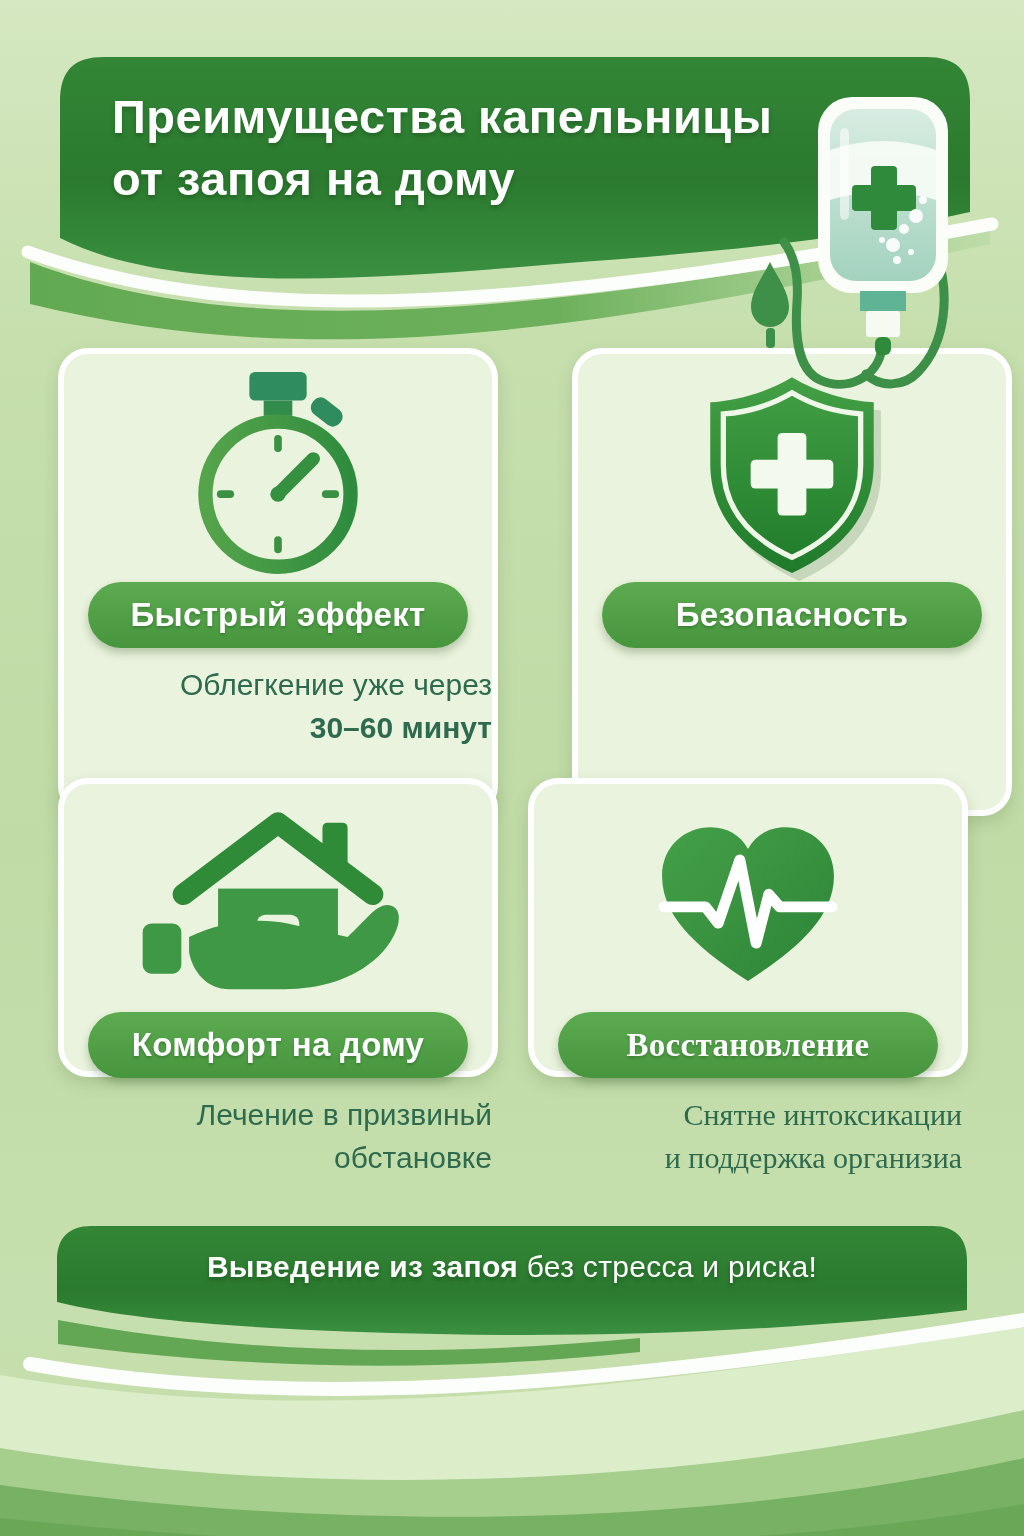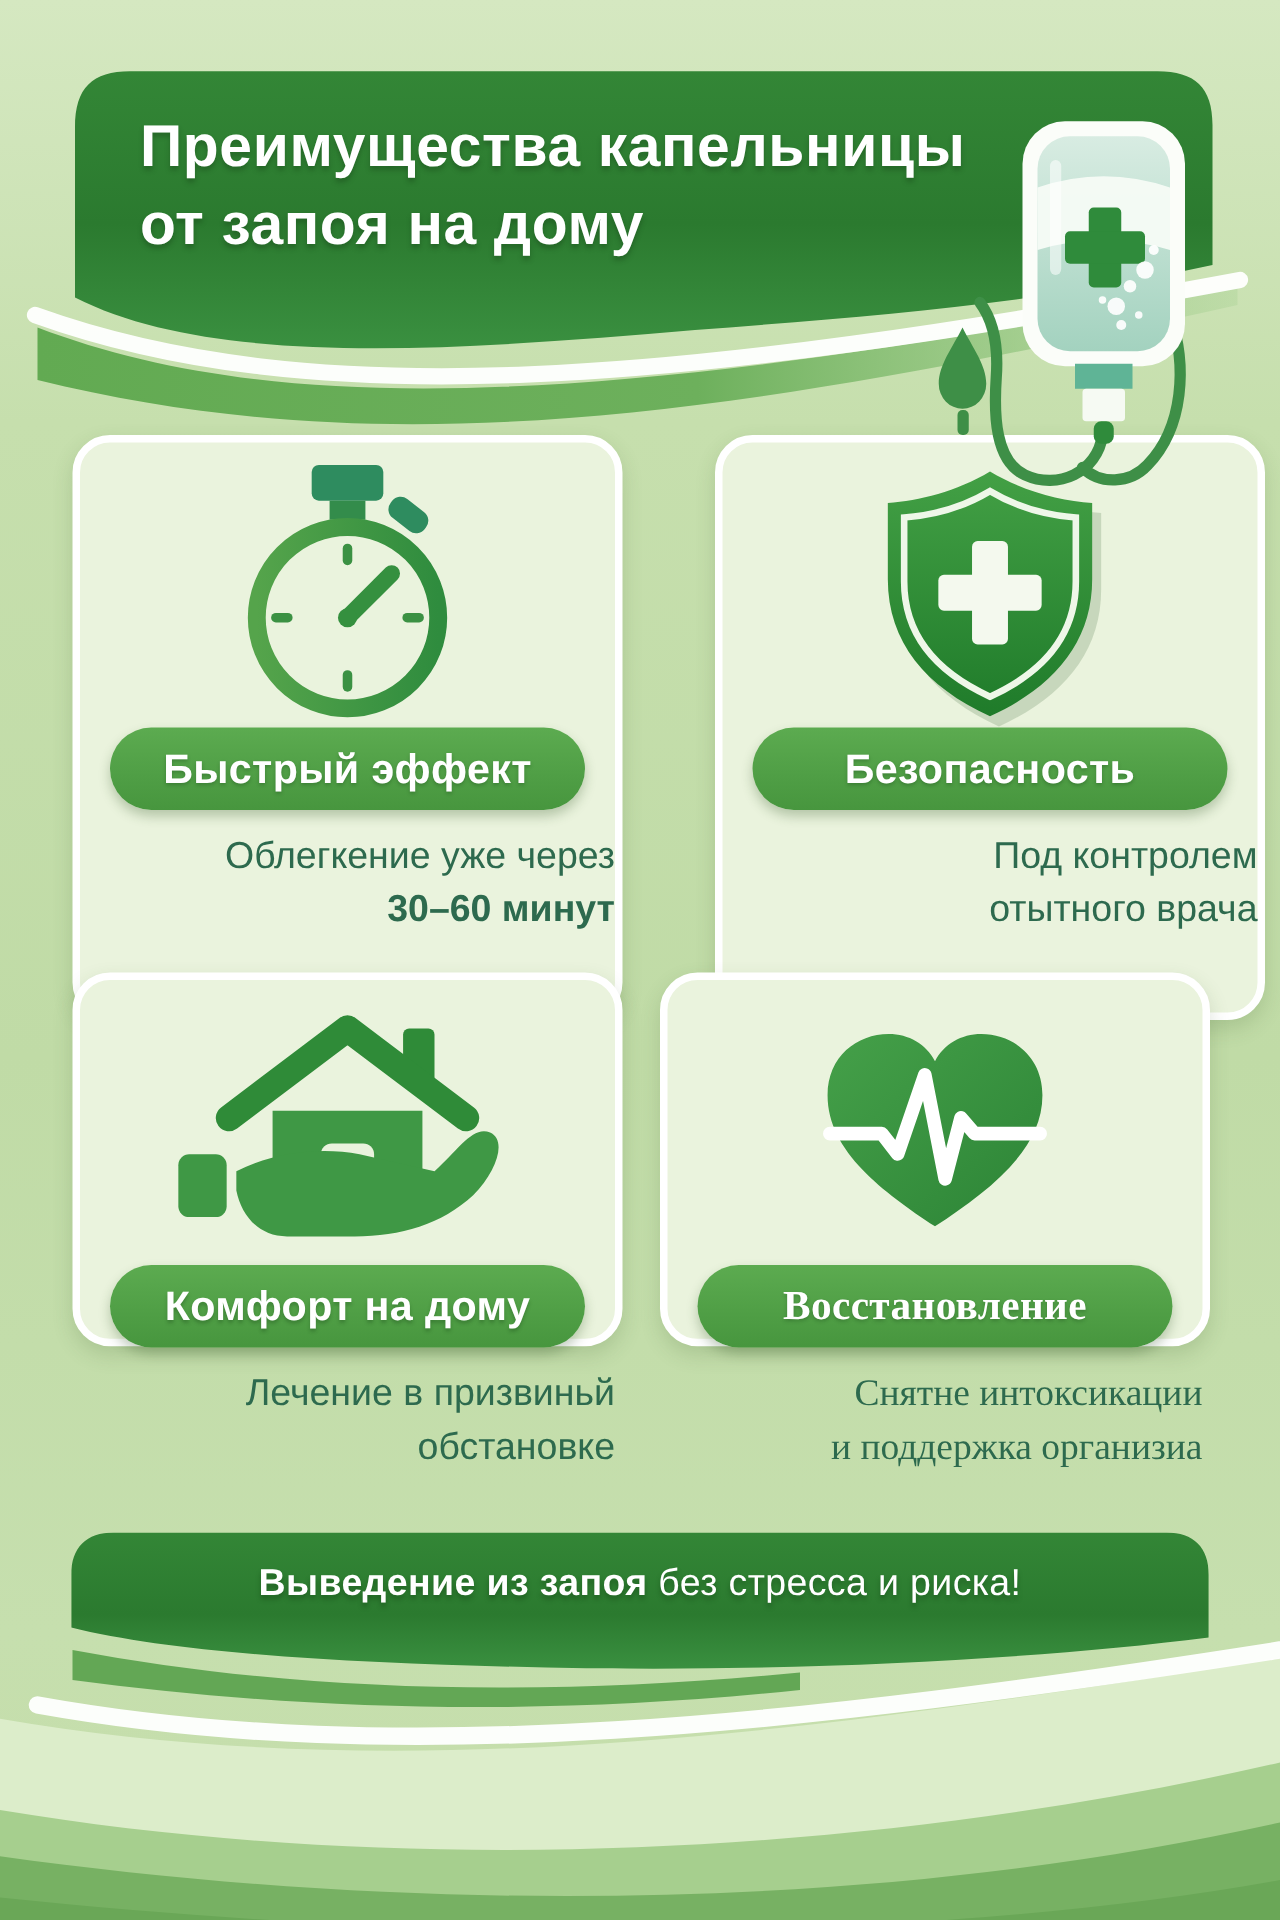--- a/index.html
+++ b/index.html
@@ -164,24 +164,20 @@
           </linearGradient>
         </defs>
         <path d="M112,14 C142,32 175,40 203,42 L203,110 C203,166 169,206 112,232 C55,206 21,166 21,110 L21,42 C49,40 82,32 112,14 Z" transform="translate(4,3)" fill="rgba(45,90,40,0.18)"></path>
         <path d="M108,8 C138,26 171,34 199,36 L199,104 C199,160 165,200 108,226 C51,200 17,160 17,104 L17,36 C45,34 78,26 108,8 Z" fill="url(#gShield)"></path>
         <path d="M108,8 C138,26 171,34 199,36 L199,104 C199,160 165,200 108,226 C51,200 17,160 17,104 L17,36 C45,34 78,26 108,8 Z" fill="none" stroke="#eef7e8" stroke-width="7" transform="translate(108,117) scale(0.84) translate(-108,-117)"></path>
         <rect x="92" y="70" width="32" height="92" rx="5" fill="#f4f9ee"></rect>
         <rect x="62" y="100" width="92" height="32" rx="5" fill="#f4f9ee"></rect>
       </svg>
     </div>
     <div class="pill">Безопасность</div>
-    <div class="desc">
-      <div>Под контролем</div>
-      <div>отытного врача</div>
-    </div>
   </div>
 
   <div class="card row2" style="left:58px;top:778px;">
     <div class="icon-wrap">
       <svg width="290" height="200" viewBox="0 0 300 200">
         <rect x="196" y="14" width="26" height="46" rx="5" fill="#2f8b38"></rect>
         <path d="M52,88 L150,14 L248,88" fill="none" stroke="#2f8b38" stroke-width="22" stroke-linejoin="round" stroke-linecap="round"></path>
         <rect x="88" y="82" width="124" height="68" fill="#3f9845"></rect>
         <path d="M128,150 L128,118 A9,9 0 0 1 137,109 L163,109 A9,9 0 0 1 172,118 L172,150 Z" fill="#eaf3dd"></path>
         <g fill="#3f9845">

